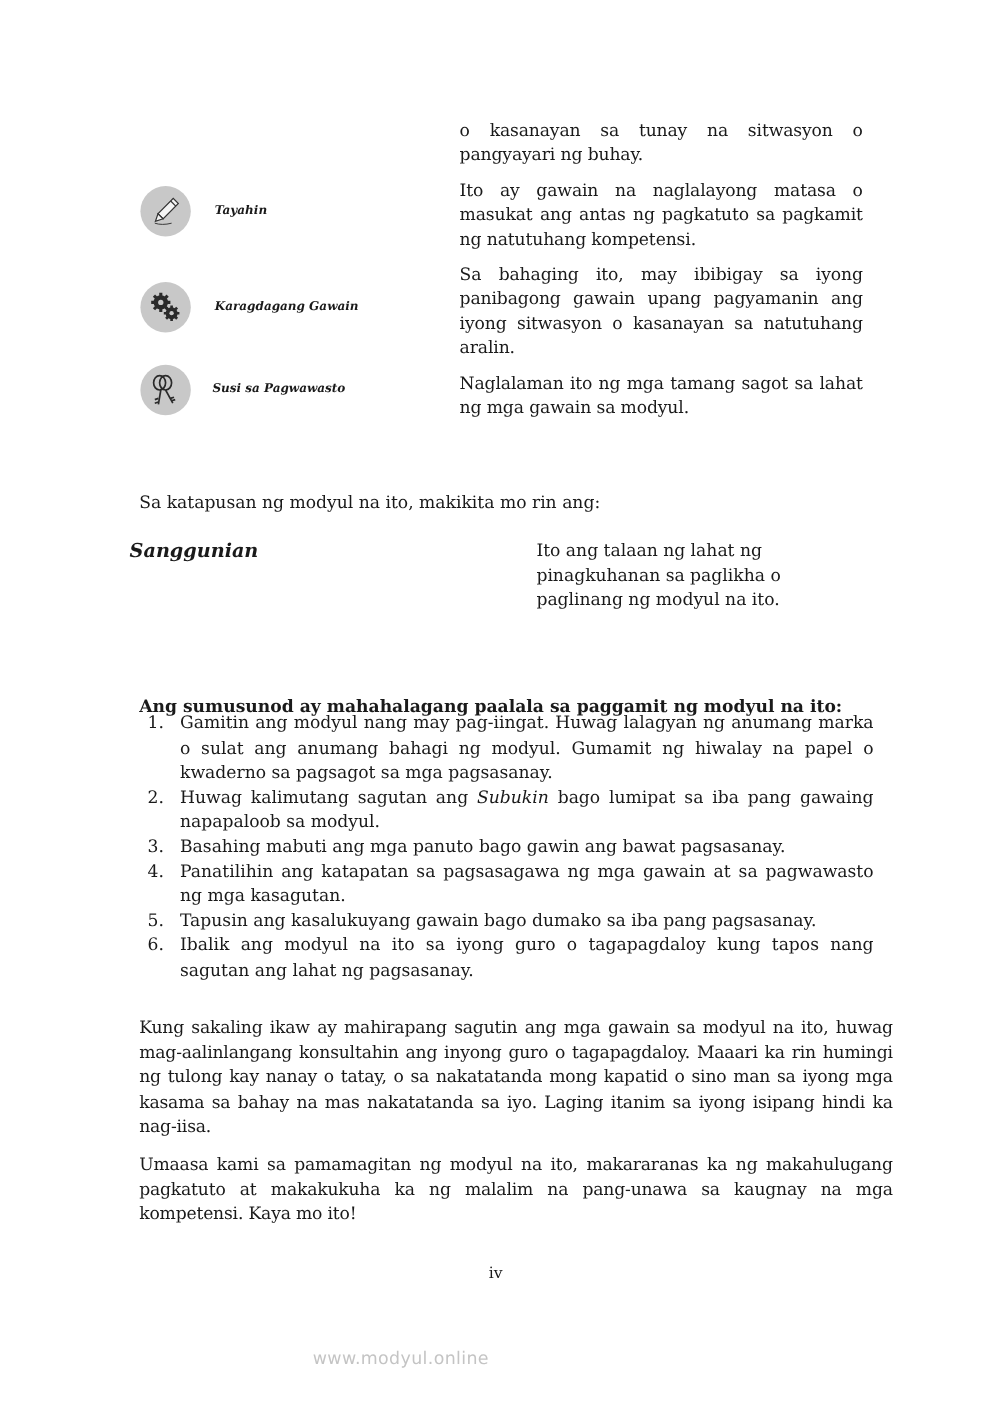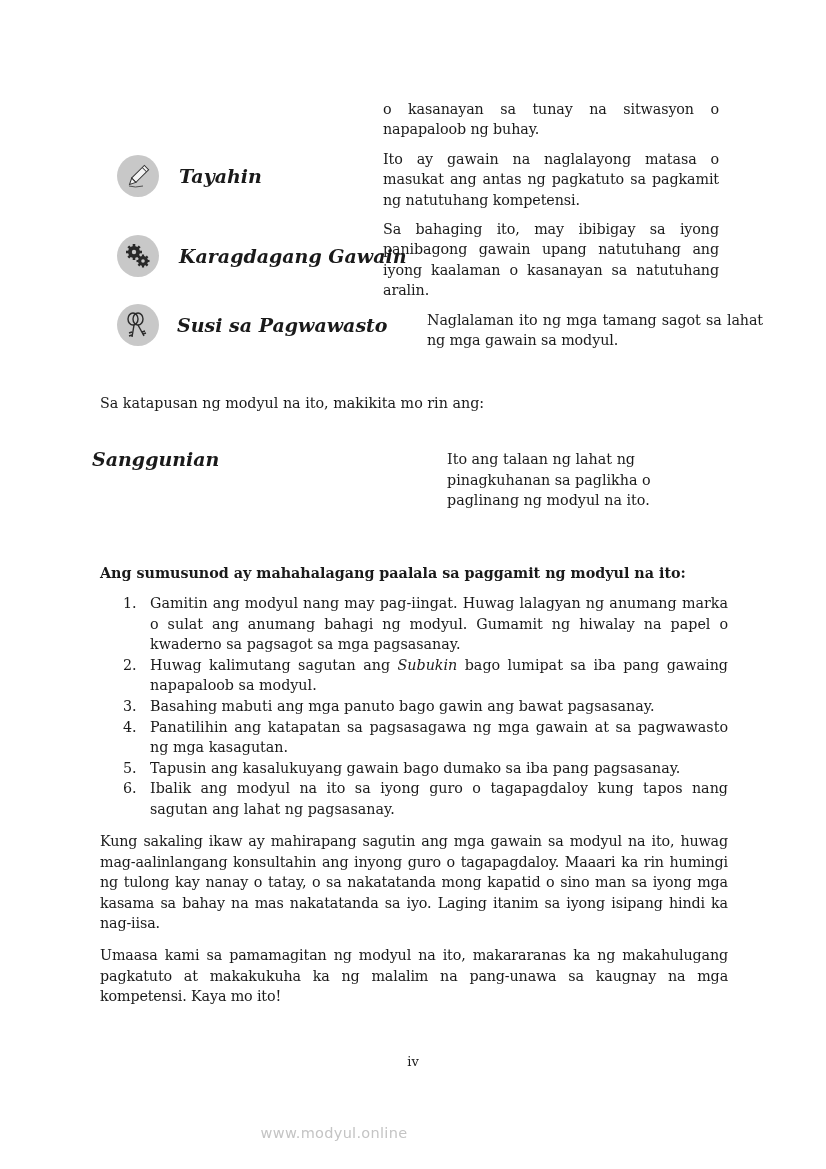--- a/index.html
+++ b/index.html
@@ -6,44 +6,44 @@
     body {
       width: 826px; height: 1169px; position: relative; overflow: hidden;
       font-family: "DejaVu Serif", "Liberation Serif", serif;
       color: #1a1a1a;
     }
     .page { position: absolute; left: 0; top: 0; width: 826px; height: 1169px; }
 
     .para {
       position: absolute; left: 100px; width: 628px;
       font-size: 14.3px; line-height: 20.6px; text-align: justify;
-      margin: 0;
+      margin: 16px;
     }
     .para.tight { letter-spacing: -0.15px; }
 
     
     .feat-desc {
       position: absolute; left: 383px; width: 336px;
       font-size: 14.3px; line-height: 20.4px; text-align: justify;
       margin: 0; letter-spacing: -0.1px;
     }
     .feat-icon {
       position: absolute; left: 117px; width: 42px; height: 42px;
       border-radius: 50%; background: #c8c8c8;
       display: flex; align-items: center; justify-content: center;
     }
     .feat-icon svg { width: 30px; height: 30px; }
     .feat-label {
       position: absolute; font-weight: bold; font-style: italic;
-      font-size: 19px; line-height: 20px;
+      font-size: 10px; line-height: 20px;
     }
 
     .ref-label {
-      position: absolute; left: 92px; top: 449px;
-      font-weight: bold; font-style: italic; font-size: 19px; line-height: 20px;
+      position: absolute; left: 108px; top: 449px;
+      font-weight: bold; font-style: italic; font-size: 16px; line-height: 20px;
     }
     .ref-desc {
       position: absolute; left: 447px; top: 449px; width: 260px;
       font-size: 14.3px; line-height: 20.6px; margin: 0;
     }
 
     ol.reminders {
       position: absolute; left: 100px; top: 593px; width: 628px;
       margin: 0; padding: 0 0 0 50px; list-style: none; box-sizing: border-box;
       font-size: 14.3px; line-height: 20.6px;
@@ -61,21 +61,21 @@
       position: absolute; left: 0; width: 668px; top: 1125px;
       text-align: center; font-family: "DejaVu Sans", "Liberation Sans", sans-serif;
       font-size: 14.5px; color: #c4c4c4; letter-spacing: 0.3px;
     }
   </style>
 </head>
 <body>
 
 <div class="page">
 
-  <p class="feat-desc" style="top:99px;">o kasanayan sa tunay na sitwasyon o napapaloob ng buhay.</p>
+  <p class="feat-desc" style="top:99px;">o kasanayan sa tunay na sitwasyon o pangyayari ng buhay.</p>
 
   <div class="feat-icon" style="top:155px;">
     <svg viewBox="0 0 30 30">
       <g transform="rotate(45 15 15)">
         <rect x="12" y="3" width="6" height="18" fill="#f4f4f4" stroke="#333" stroke-width="1"></rect>
         <polygon points="12,21 18,21 15,27" fill="#f4f4f4" stroke="#333" stroke-width="1"></polygon>
         <line x1="12" y1="6" x2="18" y2="6" stroke="#333" stroke-width="1"></line>
       </g>
       <path d="M6 25 Q12 27 20 25" stroke="#333" stroke-width="0.8" fill="none"></path>
     </svg>
@@ -99,38 +99,38 @@
           <line x1="20" y1="13.5" x2="20" y2="26.5"></line>
           <line x1="13.5" y1="20" x2="26.5" y2="20"></line>
           <line x1="15.4" y1="15.4" x2="24.6" y2="24.6"></line>
           <line x1="24.6" y1="15.4" x2="15.4" y2="24.6"></line>
         </g>
         <circle cx="20" cy="20" r="1.8" fill="#c8c8c8"></circle>
       </g>
     </svg>
   </div>
   <div class="feat-label" style="left:179px; top:246px;">Karagdagang Gawain</div>
-  <p class="feat-desc" style="top:219px;">Sa bahaging ito, may ibibigay sa iyong panibagong gawain upang natutuhang ang iyong kaalaman o kasanayan sa natutuhang aralin.</p>
+  <p class="feat-desc" style="top:219px;">Sa bahaging ito, may ibibigay sa iyong panibagong gawain upang pagyamanin ang iyong sitwasyon o kasanayan sa natutuhang aralin.</p>
 
   <div class="feat-icon" style="top:304px;">
     <svg viewBox="0 0 30 30">
       <g fill="none" stroke="#2a2a2a" stroke-width="1.4">
         <ellipse cx="10" cy="9" rx="5" ry="6"></ellipse>
         <ellipse cx="15" cy="9" rx="5" ry="6"></ellipse>
         <line x1="11" y1="15" x2="9" y2="27"></line>
         <line x1="9" y1="22" x2="6" y2="23"></line>
         <line x1="9" y1="25" x2="6" y2="26"></line>
         <line x1="15" y1="15" x2="21" y2="26"></line>
         <line x1="19" y1="22" x2="22" y2="21"></line>
         <line x1="20" y1="24" x2="23" y2="23"></line>
       </g>
     </svg>
   </div>
   <div class="feat-label" style="left:177px; top:315px;">Susi sa Pagwawasto</div>
-  <p class="feat-desc" style="top:310px;margin-left:44px;">Naglalaman ito ng mga tamang sagot sa lahat ng mga gawain sa modyul.</p>
+  <p class="feat-desc" style="top:310px;">Naglalaman ito ng mga tamang sagot sa lahat ng mga gawain sa modyul.</p>
 
   <p class="para" style="top:393px;">Sa katapusan ng modyul na ito, makikita mo rin ang:</p>
 
   <div class="ref-label">Sanggunian</div>
   <p class="ref-desc">
     <span>Ito ang talaan ng lahat ng</span><br>
     <span>pinagkuhanan sa paglikha o</span><br>
     <span>paglinang ng modyul na ito.</span>
   </p>
 

